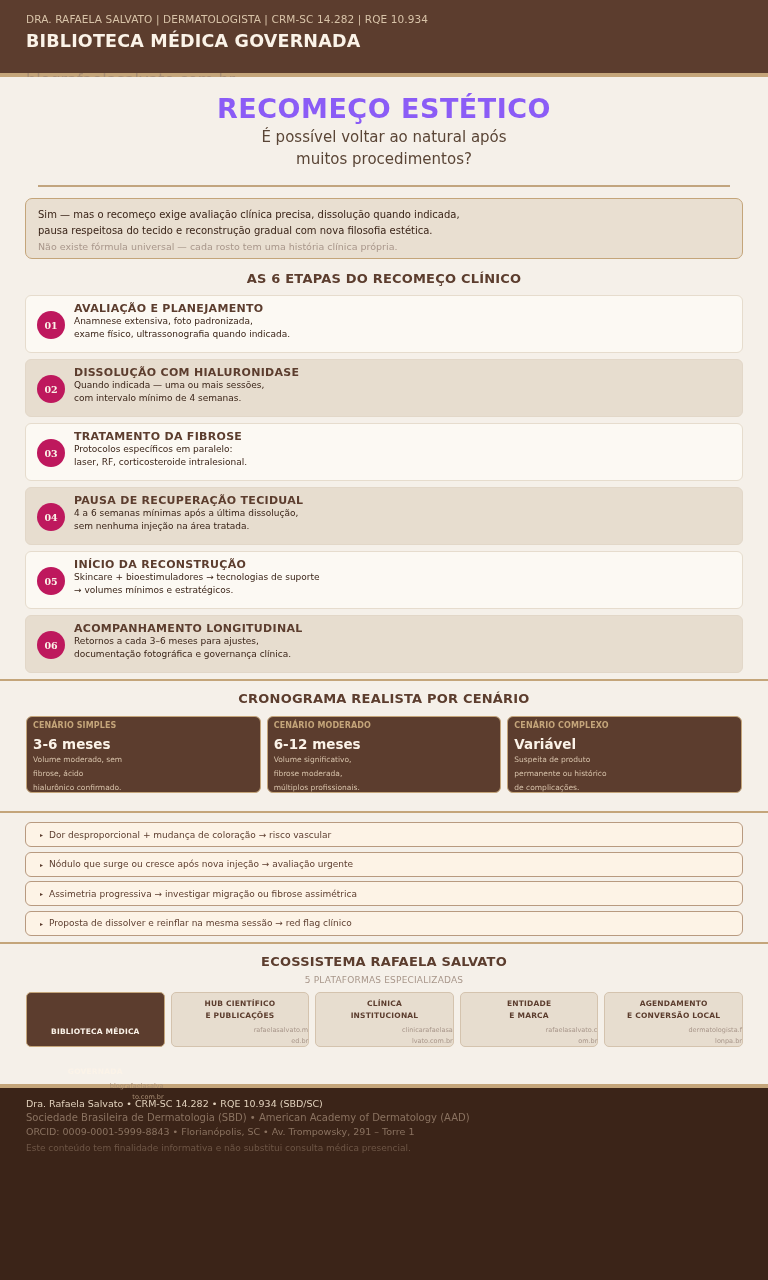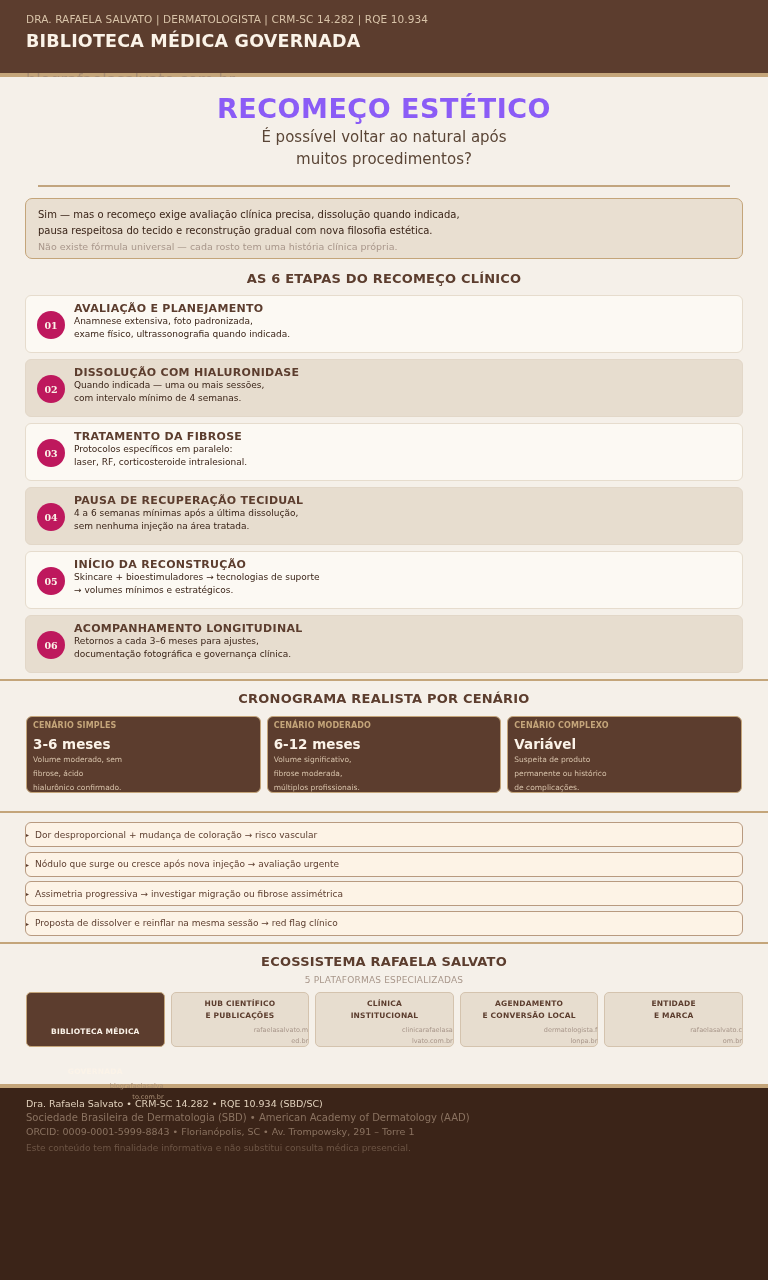--- a/index.html
+++ b/index.html
@@ -85,20 +85,21 @@
   
   .flags-title { margin-top: 10px; }
   .flags { margin: 9px 25px 0 25px; }
   .flag {
     height: 25px;
     background: #fdf3e6;
     border: 1px solid #b89a80;
     border-radius: 6px;
     margin-bottom: 4.5px;
     display: flex; align-items: center;
+    padding-left: 14px;
     font-size: 9px; color: #5c3d2e;
   }
   .flag .bullet { font-size: 6px; margin-right: 6px; color: #5c3d2e; }
 
   
   .eco-title { margin-top: 10px; }
   .eco-sub { text-align: center; font-size: 9px; color: #a8968a; margin-top: 6px; letter-spacing: 0.2px; }
   .platforms { display: flex; gap: 6px; margin: 7px 25px 0 26px; }
   .platform {
     flex: 1; height: 55px;
@@ -268,30 +269,30 @@
         <div class="purl">rafaelasalvato.m</div>
         <div class="purl" style="margin-top:0">ed.br</div>
       </div>
       <div class="platform">
         <div class="pname">CLÍNICA</div>
         <div class="pname">INSTITUCIONAL</div>
         <div class="purl">clinicarafaelasa</div>
         <div class="purl" style="margin-top:0">lvato.com.br</div>
       </div>
       <div class="platform">
+        <div class="pname">ENTIDADE</div>
+        <div class="pname">E MARCA</div>
+        <div class="purl">rafaelasalvato.c</div>
+        <div class="purl" style="margin-top:0">om.br</div>
+      </div>
+      <div class="platform">
         <div class="pname">AGENDAMENTO</div>
         <div class="pname">E CONVERSÃO LOCAL</div>
         <div class="purl">dermatologista.f</div>
         <div class="purl" style="margin-top:0">lonpa.br</div>
-      </div>
-      <div class="platform">
-        <div class="pname">ENTIDADE</div>
-        <div class="pname">E MARCA</div>
-        <div class="purl">rafaelasalvato.c</div>
-        <div class="purl" style="margin-top:0">om.br</div>
       </div>
     </div>
   </main>
 
   <footer class="footer">
     <div class="f1">Dra. Rafaela Salvato  •  CRM-SC 14.282  •  RQE 10.934 (SBD/SC)</div>
     <div class="f2">Sociedade Brasileira de Dermatologia (SBD)  •  American Academy of Dermatology (AAD)</div>
     <div class="f3">ORCID: 0009-0001-5999-8843  •  Florianópolis, SC  •  Av. Trompowsky, 291 – Torre 1</div>
     <div class="f4">Este conteúdo tem finalidade informativa e não substitui consulta médica presencial.</div>
   </footer>

